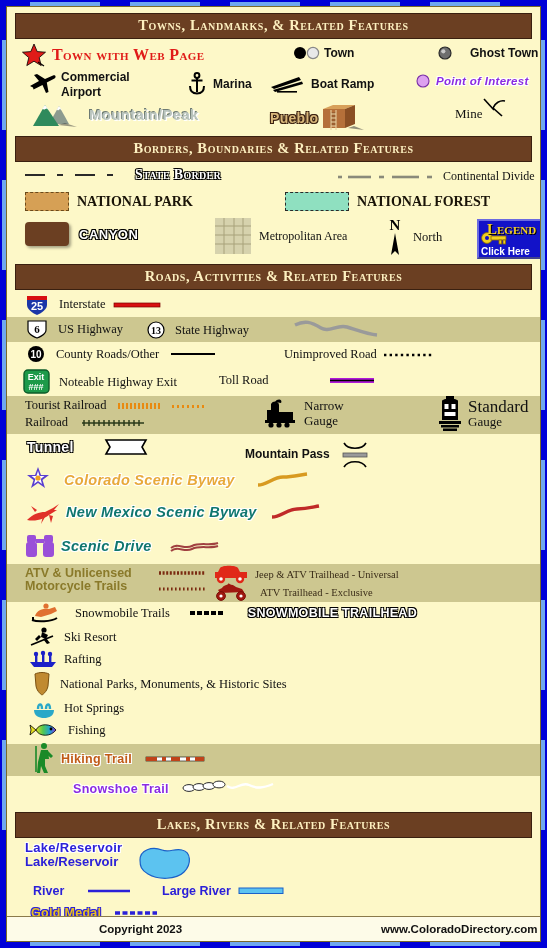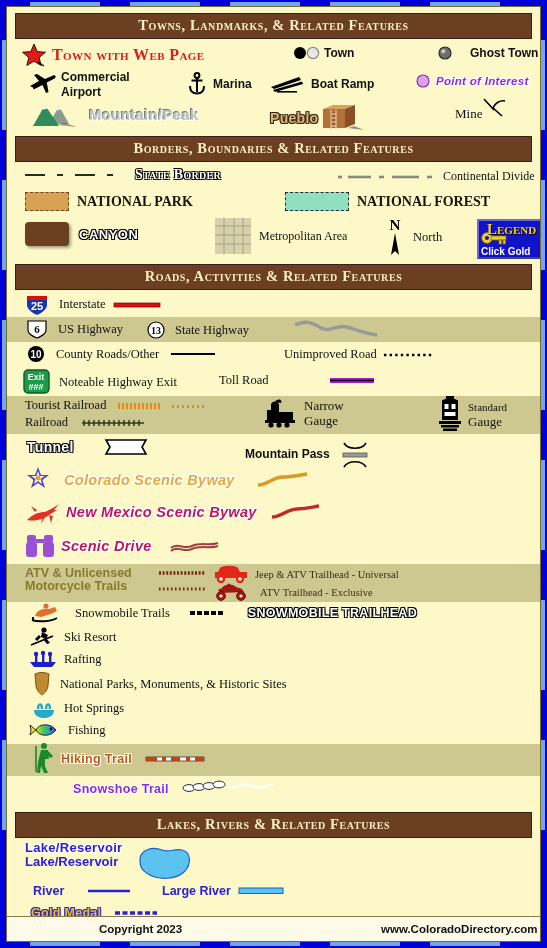--- a/index.html
+++ b/index.html
@@ -31,21 +31,21 @@
 
   
   .otext{font-family:"Liberation Sans",sans-serif;font-weight:bold;font-style:italic;
          font-size:13px;letter-spacing:.3px;}
   .ot-red{color:#e01b18;font-variant:small-caps;font-style:normal;font-size:16px;
           font-family:"Liberation Serif",serif;font-weight:bold;letter-spacing:.4px;}
   .ot-white-out{color:#fff;text-shadow:1px 1px 0 #000,-1px 1px 0 #000,1px -1px 0 #000,-1px -1px 0 #000;}
   .ot-blue{color:#2b20d8;text-shadow:1.2px 1.2px 0 #fff,-1px -1px 0 #fff,1px -1px 0 #fff,-1px 1px 0 #fff;}
   .ot-purple{color:#8a2be2;text-shadow:1px 1px 0 #fff,-1px -1px 0 #fff,1px -1px 0 #fff,-1px 1px 0 #fff;margin-left:12px;}
   .ot-gold{color:#e8a93a;text-shadow:1px 1px 0 #fff,-1px -1px 0 #fff,1px -1px 0 #fff,-1px 1px 0 #fff;padding-left:6px;}
-  .ot-dkred{color:#be185d;text-shadow:1px 1px 0 #fff,-1px -1px 0 #fff,1px -1px 0 #fff,-1px 1px 0 #fff;}
+  .ot-dkred{color:#0f766e;text-shadow:1px 1px 0 #fff,-1px -1px 0 #fff,1px -1px 0 #fff,-1px 1px 0 #fff;}
   .ot-grey{color:#b9c4bd;text-shadow:1.3px 1.3px 0 #fff,-1px -1px 0 #6d7a73;}
   .ot-tan{color:#d8b77a;text-shadow:1px 1px 0 #3a2010,-1px -1px 0 #3a2010,1px -1px 0 #3a2010,-1px 1px 0 #3a2010;}
   .ot-orange{color:#c05a16;text-shadow:1px 1px 0 #fff,-1px -1px 0 #fff,1px -1px 0 #fff,-1px 1px 0 #fff;}
 
   .sc-label{font-family:"Liberation Sans",sans-serif;font-weight:bold;font-size:12.5px;
             color:#8a7a2a;line-height:13px;}
   svg{display:block;overflow:visible;}
 
   .footer{position:absolute;left:0;right:0;bottom:0;height:24px;background:#fdfbe8;
           border-top:1px solid #8a7a4a;display:flex;align-items:center;
@@ -290,21 +290,21 @@
                 <g fill="#f0d020" stroke="#8a6a00" stroke-width=".8">
                   <circle cx="6" cy="8" r="5.4"></circle>
                   <rect x="10" y="6" width="15" height="4"></rect>
                   <rect x="18" y="10" width="2.6" height="4"></rect>
                   <rect x="22" y="10" width="2.6" height="4"></rect>
                 </g>
                 <circle cx="6" cy="8" r="2" fill="#1212c8"></circle>
               </svg>
         </span>
         <span style="position:absolute;left:8px;top:0px;font-family:'Liberation Serif',serif;font-variant:small-caps;font-weight:bold;font-size:15px;color:#f5d020;text-shadow:1px 1px 0 #000">Legend</span>
-        <span style="position:absolute;left:2px;bottom:0px;font-family:'Liberation Sans',sans-serif;font-weight:bold;font-size:10px;color:#fff">Click Gold</span>
+        <span style="position:absolute;left:2px;bottom:0px;font-family:'Liberation Sans',sans-serif;font-weight:bold;font-size:10px;color:#fff">Click Here</span>
       </div>
     </div>
   </div>
 
   <div class="sect-head">Roads, Activities &amp; Related Features</div>
 
   <div class="row" style="height:25px">
     <div class="cell" style="left:18px;top:0px">
       <span>
         <svg width="24" height="25" viewBox="0 0 24 25">
@@ -474,21 +474,21 @@
                 <rect x="6" y="32.5" width="14" height="2.5"></rect>
               </g>
               <g fill="#fff">
                 <rect x="7.5" y="8" width="4" height="5"></rect>
                 <rect x="14.5" y="8" width="4" height="5"></rect>
                 <rect x="7.5" y="16" width="11" height="4"></rect>
               </g>
             </svg>
       </span>
       <span style="margin-left:5px;line-height:14px">
-        <span class="lbl-serif" style="font-size:11px">Standard</span><br>
+        <span class="lbl-serif" style="font-size:17px">Standard</span><br>
         <span class="lbl-serif" style="font-size:13px">Gauge</span>
       </span>
     </div>
   </div>
 
   <div class="row" style="height:30px">
     <div class="cell" style="left:20px;top:4px">
       <span class="otext ot-white-out" style="font-size:14px;font-style:normal;letter-spacing:.3px">Tunnel</span>
       <span style="margin-left:30px">
         <svg width="44" height="18" viewBox="0 0 44 18">

